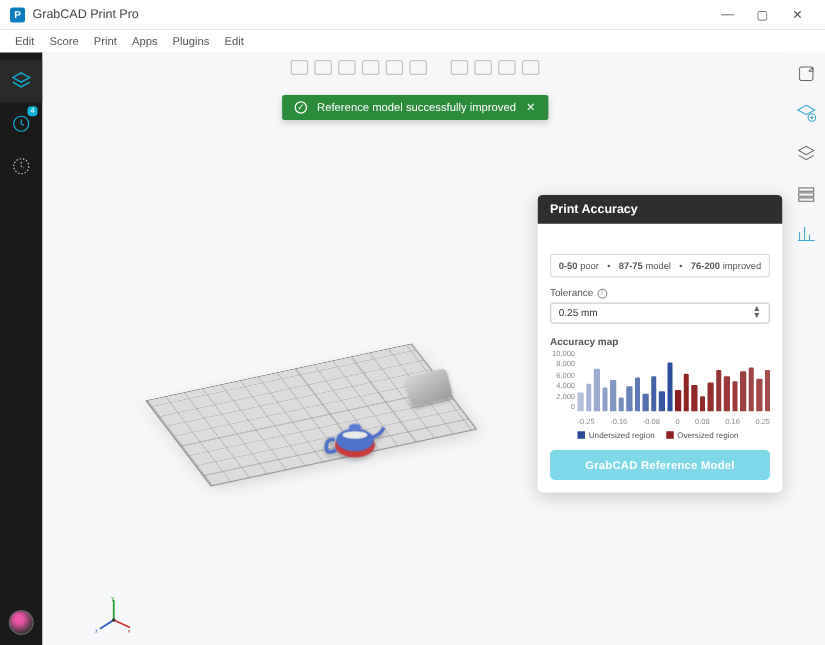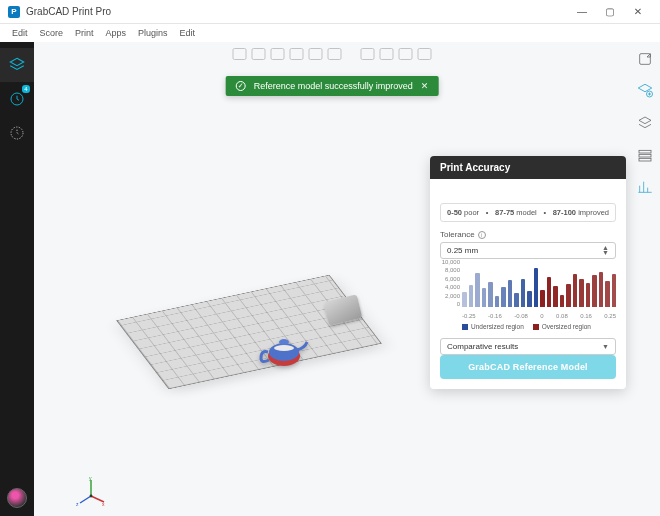--- a/index.html
+++ b/index.html
@@ -31,21 +31,21 @@
   .right-rail svg { stroke: #444; fill: none; stroke-width: 1.2; }
   .right-rail .primary svg { stroke: #0b95c9; }
   .triad { position: absolute; left: 42px; bottom: 10px; width: 30px; height: 30px; }
   .panel { position: absolute; right: 34px; top: 114px; width: 196px; background: #fff; border-radius: 4px; box-shadow: 0 3px 14px rgba(0,0,0,.18); font-size: 9px; color: #333; overflow: hidden; }
   .panel-head { background: #2e2e2e; color: #fff; font-size: 10px; font-weight: 600; padding: 6px 10px; }
   .panel-body { padding: 24px 10px 10px; }
   .legend-bar { border: 1px solid #ddd; border-radius: 3px; padding: 4px 6px; font-size: 7.5px; color: #555; display: flex; justify-content: space-between; margin-bottom: 8px; }
   .lbl { font-size: 8px; color: #555; margin-bottom: 3px; display: flex; align-items: center; gap: 3px; }
   .info { width: 8px; height: 8px; border: 0.8px solid #999; border-radius: 50%; display: inline-flex; align-items: center; justify-content: center; font-size: 6px; color: #999; }
   .score { font-size: 28px; font-weight: 700; color: #111; margin-bottom: 6px; line-height: 1; }
-  .select { width: 100%; border: 1px solid #ccc; border-radius: 3px; padding: 3px 6px; font-size: 8px; color: #333; display: flex; justify-content: space-between; align-items: center; background: #fff; cursor: pointer; }
+  .select { width: 100%; border: 1px solid #ccc; border-radius: 3px; padding: 3px 6px; font-size: 8px; color: #333; display: flex; justify-content: space-between; align-items: center; margin-bottom: 10px; background: #fff; cursor: pointer; }
   .select .spin { font-size: 7px; color: #666; line-height: .6; }
   .chart { height: 60px; position: relative; margin-bottom: 4px; }
   .ylabels { position: absolute; left: -2px; top: 0; bottom: 12px; width: 22px; display: flex; flex-direction: column; justify-content: space-between; font-size: 6px; color: #888; text-align: right; }
   .bars { position: absolute; left: 22px; right: 0; top: 0; bottom: 12px; display: flex; align-items: flex-end; gap: 2px; }
   .bars .b { flex: 1; border-radius: 1px 1px 0 0; }
   .xlabels { position: absolute; left: 22px; right: 0; bottom: 0; display: flex; justify-content: space-between; font-size: 6px; color: #888; }
   .chart-legend { display: flex; gap: 9px; font-size: 6.5px; color: #555; margin-bottom: 8px; padding-left: 22px; }
   .chart-legend .sw { width: 6px; height: 6px; display: inline-block; margin-right: 3px; vertical-align: middle; }
   .cta { width: 100%; padding: 7px 0; text-align: center; background: #7fd8e8; color: #fff; font-size: 9px; font-weight: 600; border-radius: 4px; cursor: pointer; letter-spacing: .2px; }
   
@@ -191,33 +191,36 @@
 
   <div class="panel">
     <div class="panel-head">Print Accuracy</div>
     <div class="panel-body">
 
       <div class="legend-bar">
         <span><b>0-50</b> <span>poor</span></span>
         <span>•</span>
         <span><b>87-75</b> <span>model</span></span>
         <span>•</span>
-        <span><b>87-100</b> <span>improved</span></span>
+        <span><b>76-200</b> <span>improved</span></span>
       </div>
 
 
       <div class="lbl">
         <span>Tolerance</span>
           <span class="info">i</span>
       </div>
       <div class="select">
         <span>0.25 mm</span>
         <span class="spin">▲<br>▼</span>
       </div>
 
+      <div class="lbl">
+          <b>Accuracy map</b>
+        </div>
       <div class="chart">
         <div class="ylabels" id="ylabels">
             <div>10,000</div>
             <div>8,000</div>
             <div>6,000</div>
             <div>4,000</div>
             <div>2,000</div>
             <div>0</div>
           </div>
         <div class="bars" id="bars">
@@ -254,22 +257,18 @@
             <div>0.08</div>
             <div>0.16</div>
             <div>0.25</div>
           </div>
       </div>
       <div class="chart-legend">
         <span><span class="sw" style="background:#2a4d9b"></span><span>Undersized region</span></span>
         <span><span class="sw" style="background:#8c1f1f"></span><span>Oversized region</span></span>
       </div>
 
-      <div class="select">
-        <span>Comparative results</span>
-        <span style="font-size:7px;color:#666">▼</span>
-      </div>
 
       <div class="cta">GrabCAD Reference Model</div>
     </div>
   </div>
 
 </div>
 
 </body></html>

